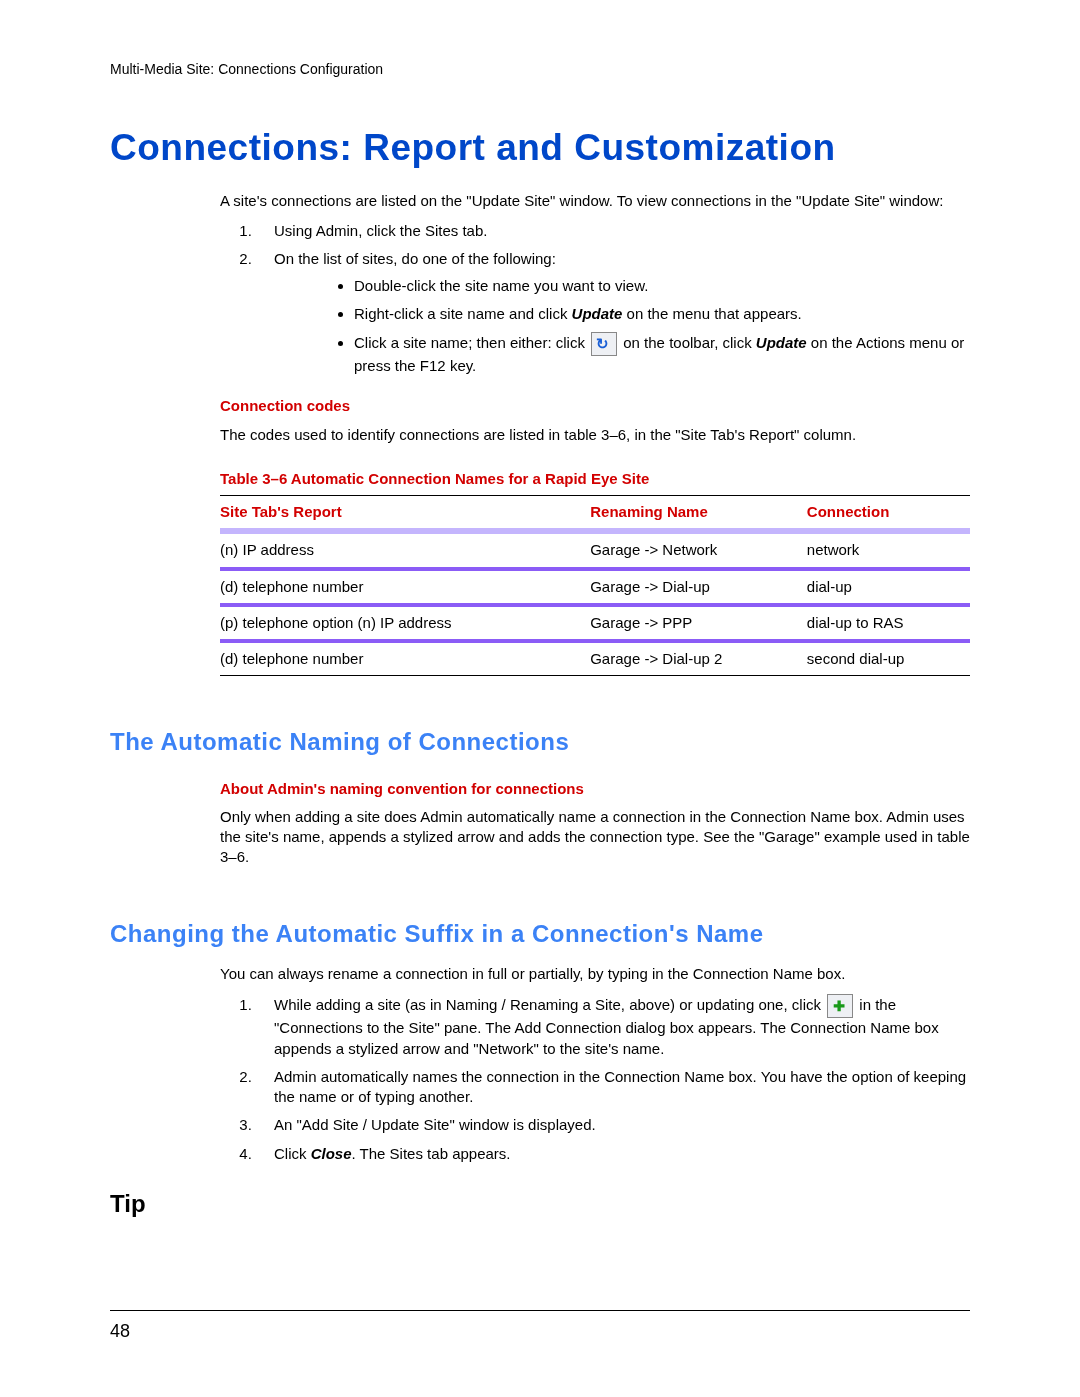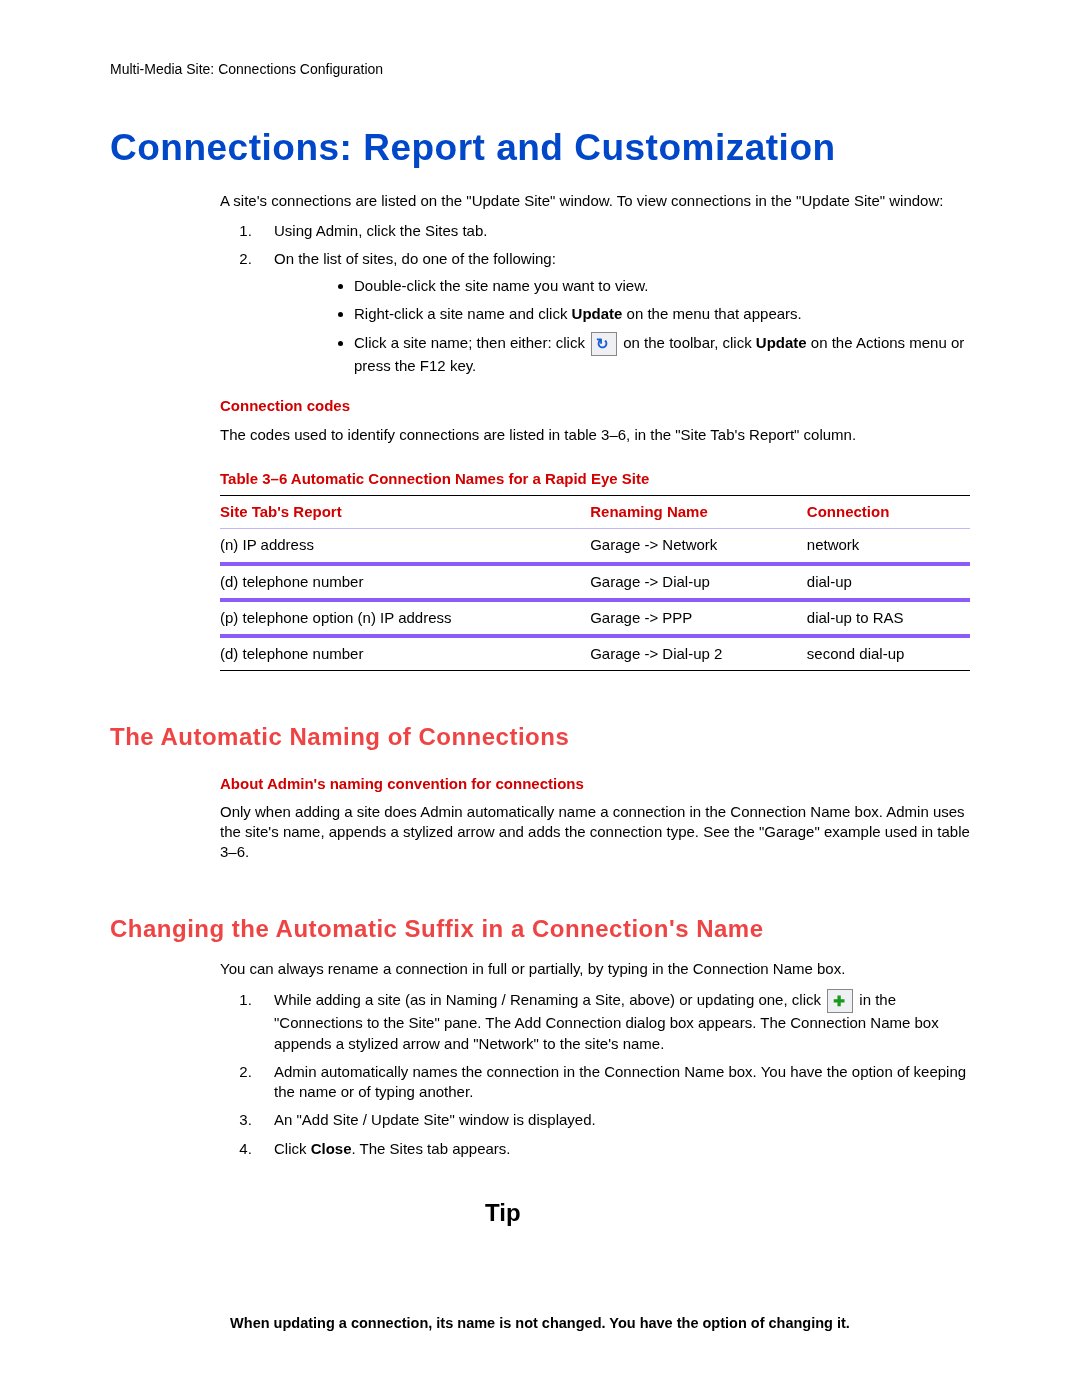--- a/index.html
+++ b/index.html
@@ -18,62 +18,62 @@
     margin-bottom: 44px;
   }
   h1 {
     color: #0047c9;
     font-size: 37px;
     font-weight: bold;
     letter-spacing: 0.5px;
     margin: 0 0 18px 0;
   }
   h2 {
-    color: #ef4444;
+    color: #3b82f6;
     font-size: 24px;
     font-weight: bold;
     letter-spacing: 0.5px;
     margin: 50px 0 14px 0;
   }
   .content-indent {
     margin-left: 110px;
   }
   p { margin: 6px 0 10px 0; }
   ol.num { margin: 8px 0 8px 20px; padding-left: 16px; }
   ol.num > li { margin-bottom: 8px; padding-left: 18px; }
   ul.bul { list-style: disc; margin: 6px 0 6px 64px; padding-left: 16px; }
   ul.bul > li { margin-bottom: 8px; }
   .subhead {
     color: #d20000;
     font-weight: bold;
     font-size: 15px;
     margin: 20px 0 8px 0;
   }
-  .bold { font-weight: bold; }
+  .bold { font-weight: bold; font-style: italic; }
   table {
     border-collapse: collapse;
     width: 100%;
     margin-top: 20px;
     margin-bottom: 10px;
     font-size: 15px;
   }
   table caption {
     color: #d20000;
     font-weight: bold;
     text-align: left;
     padding: 4px 0 6px 0;
     font-size: 15px;
   }
   th {
     color: #d20000;
     font-weight: bold;
     text-align: left;
     padding: 6px 8px 6px 0;
     border-top: 1.5px solid #000;
-    border-bottom: 1px solid #c4b5fd;
+    border-bottom: 6px solid #c4b5fd;
   }
   td {
     padding: 6px 8px 6px 0;
     border-bottom: 4px solid #8b5cf6;
   }
   tr:last-child td { border-bottom: 1.5px solid #000; }
   .icon-box {
     display: inline-block;
     width: 24px; height: 22px;
     border: 1px solid #888;
@@ -93,23 +93,22 @@
   .icon-plus::before {
     content: "✚";
     position: absolute;
     left: 5px; top: 2px;
     color: #1a9a1a;
     font-size: 14px;
     font-weight: bold;
   }
   .tip-row {
     display: flex;
-    align-items: center;
-    margin-top: 38px;
-    flex-direction: column;
+    align-items: flex-end;
+    margin-top: 24px;
   }
   .tip-label {
     font-size: 24px;
     font-weight: bold;
     width: 110px;
     flex: 0 0 110px;
   }
   .tip-text {
     font-weight: bold;
     font-size: 14.5px;
@@ -200,18 +199,17 @@
     <li>Admin automatically names the connection in the Connection Name box. You have the option of keeping the name or of typing another.</li>
     <li>An "Add Site / Update Site" window is displayed.</li>
     <li>
       <span>Click </span><span class="bold">Close</span><span>. The Sites tab appears.</span>
     </li>
   </ol>
 </div>
 
 <div class="tip-row">
   <div class="tip-label">Tip</div>
-  <div class="tip-text">When updating a connection, its name is not changed. You have the option of changing it.</div>
 </div>
 
 <div class="footer">
   <span>48</span>
 </div>
 
 </body></html>

